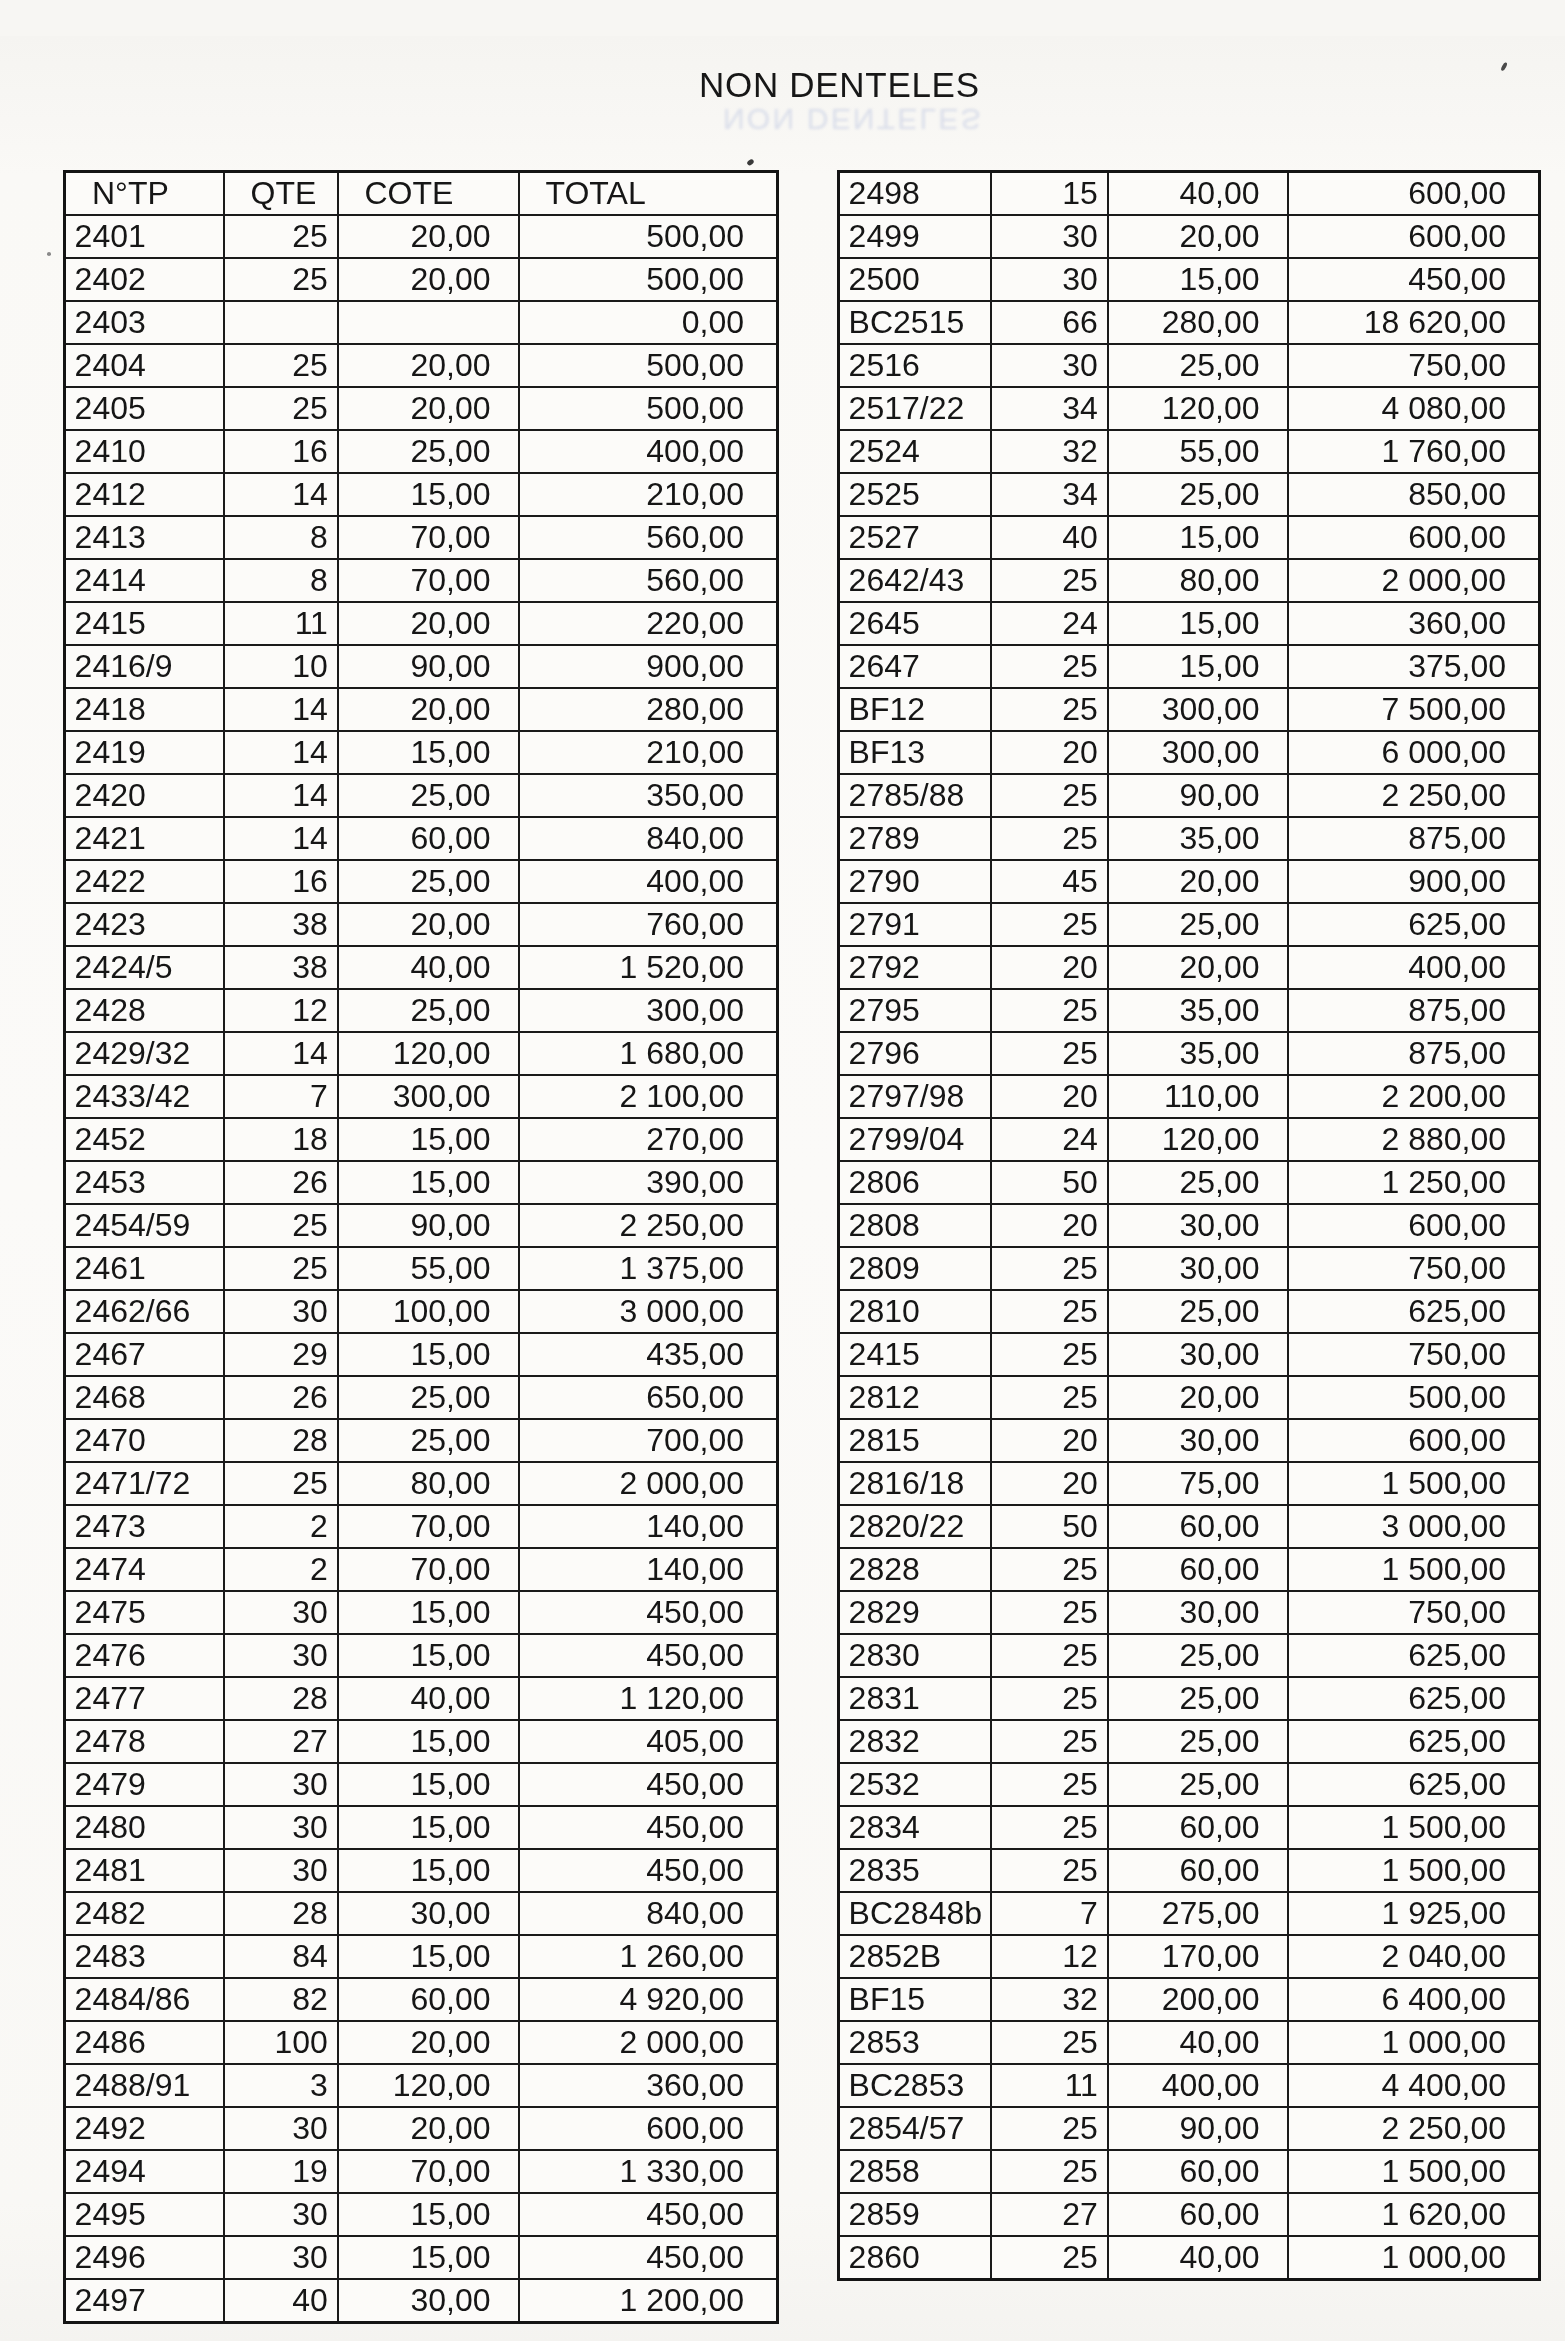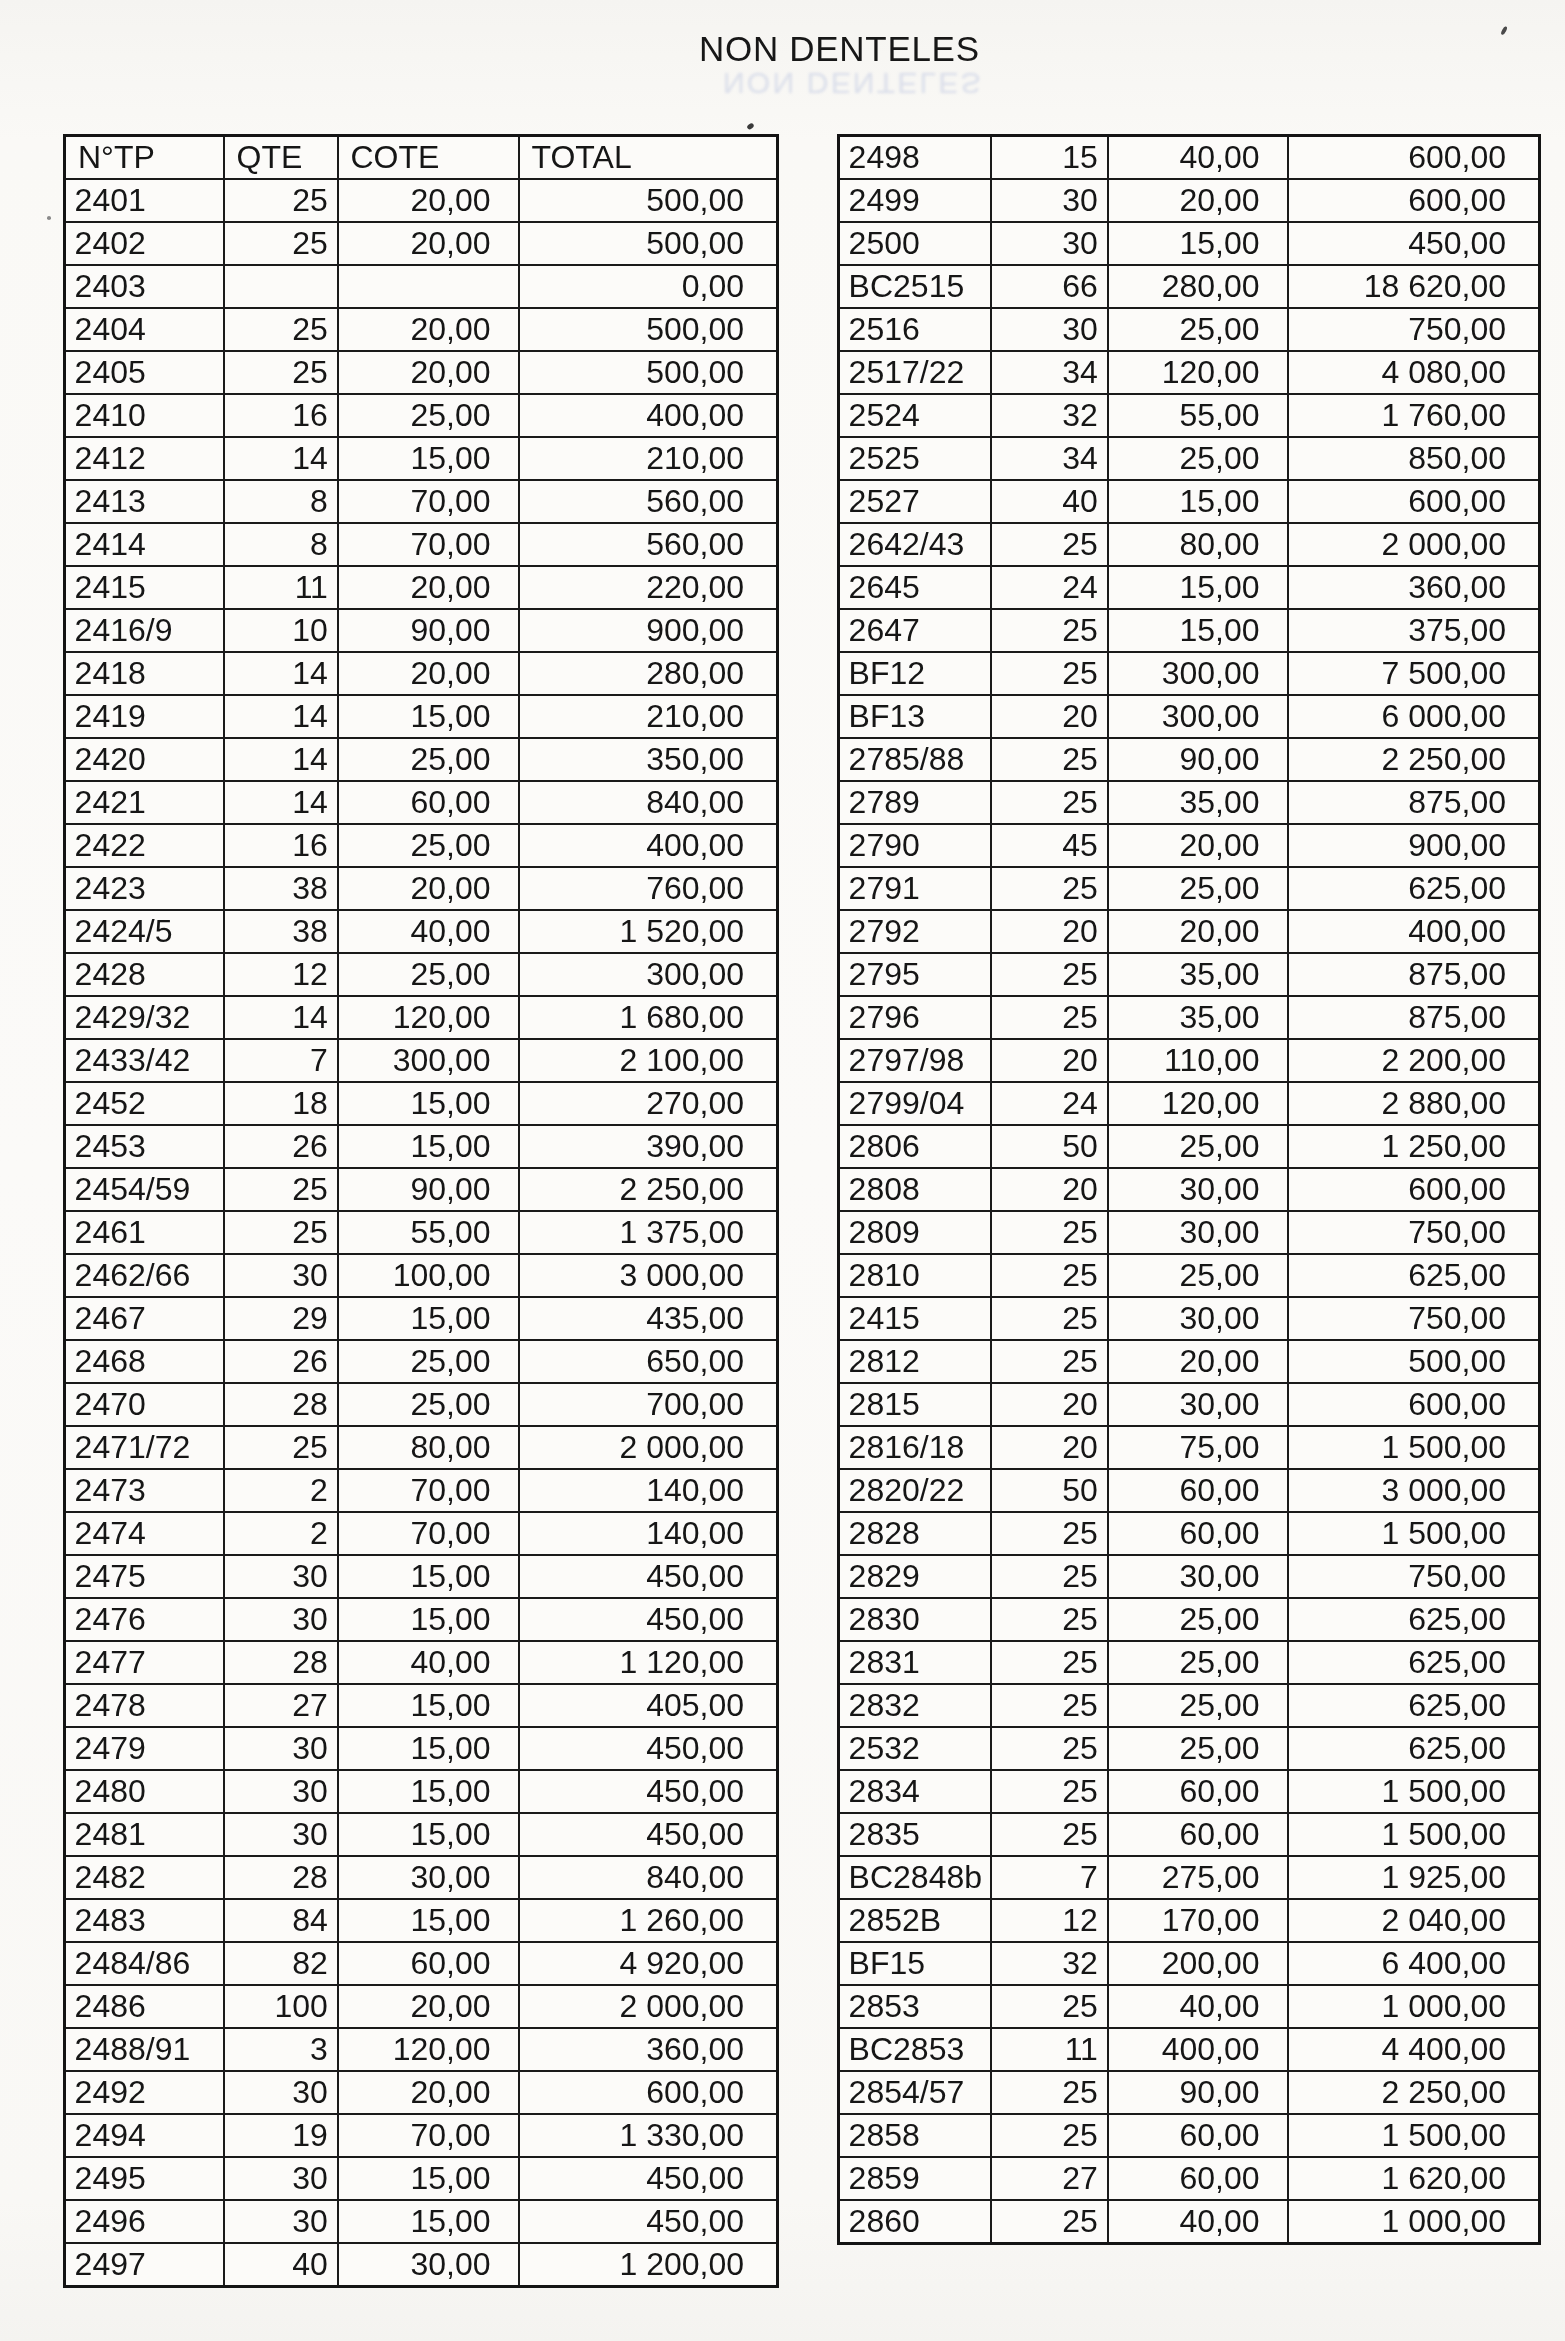--- a/index.html
+++ b/index.html
@@ -4,20 +4,21 @@
 <style>
   html,body{margin:0;padding:0;}
   body{
     width:1565px;height:2342px;position:relative;overflow:hidden;
     background:#f7f6f3;
     font-family:"Liberation Sans",sans-serif;color:#161616;
   }
   .page{
     position:absolute;inset:0;
     background:linear-gradient(180deg,#f5f4f1 0%,#faf9f6 6%,#fbfaf8 50%,#f9f8f5 94%,#f4f3f0 100%);
+    margin-top:36px;
   }
   .title{
     position:absolute;top:29px;left:699px;
     font-size:35px;letter-spacing:0.7px;color:#171717;
     white-space:nowrap;
   }
   .ghost-title{
     position:absolute;top:66px;left:723px;
     font-size:30px;letter-spacing:2.2px;white-space:nowrap;
     color:rgba(96,118,196,0.20);
@@ -30,21 +31,21 @@
   }
   .t-left{left:63px;top:134px;width:713px;border:3.6px solid #141414;}
   .t-right{left:837px;top:134px;width:701px;border:3.6px solid #141414;}
   th,td{
     border:2.2px solid #1a1a1a;
     height:41px;padding:0;
     font-size:32px;font-weight:400;
     white-space:nowrap;overflow:hidden;
     vertical-align:middle;
   }
-  th{text-align:left;padding-left:12px;}
+  th{text-align:left;padding-left:26px;}
   td:nth-child(1){text-align:left;padding-left:8.6px;}
   td:nth-child(2){text-align:right;padding-right:8.6px;}
   td:nth-child(3){text-align:right;padding-right:27px;}
   td:nth-child(4){text-align:right;padding-right:32px;}
   .speck{position:absolute;background:#3a3a3a;border-radius:50%;}
   .speck-a{left:747px;top:124px;width:6.5px;height:5px;transform:rotate(-35deg);}
   .speck-b{left:1502px;top:26px;width:3.6px;height:9.4px;transform:rotate(28deg);background:#4a4a4a;}
   .speck-c{left:47px;top:216px;width:4.3px;height:3.6px;background:#8a8a8a;}
 </style>
 </head>

